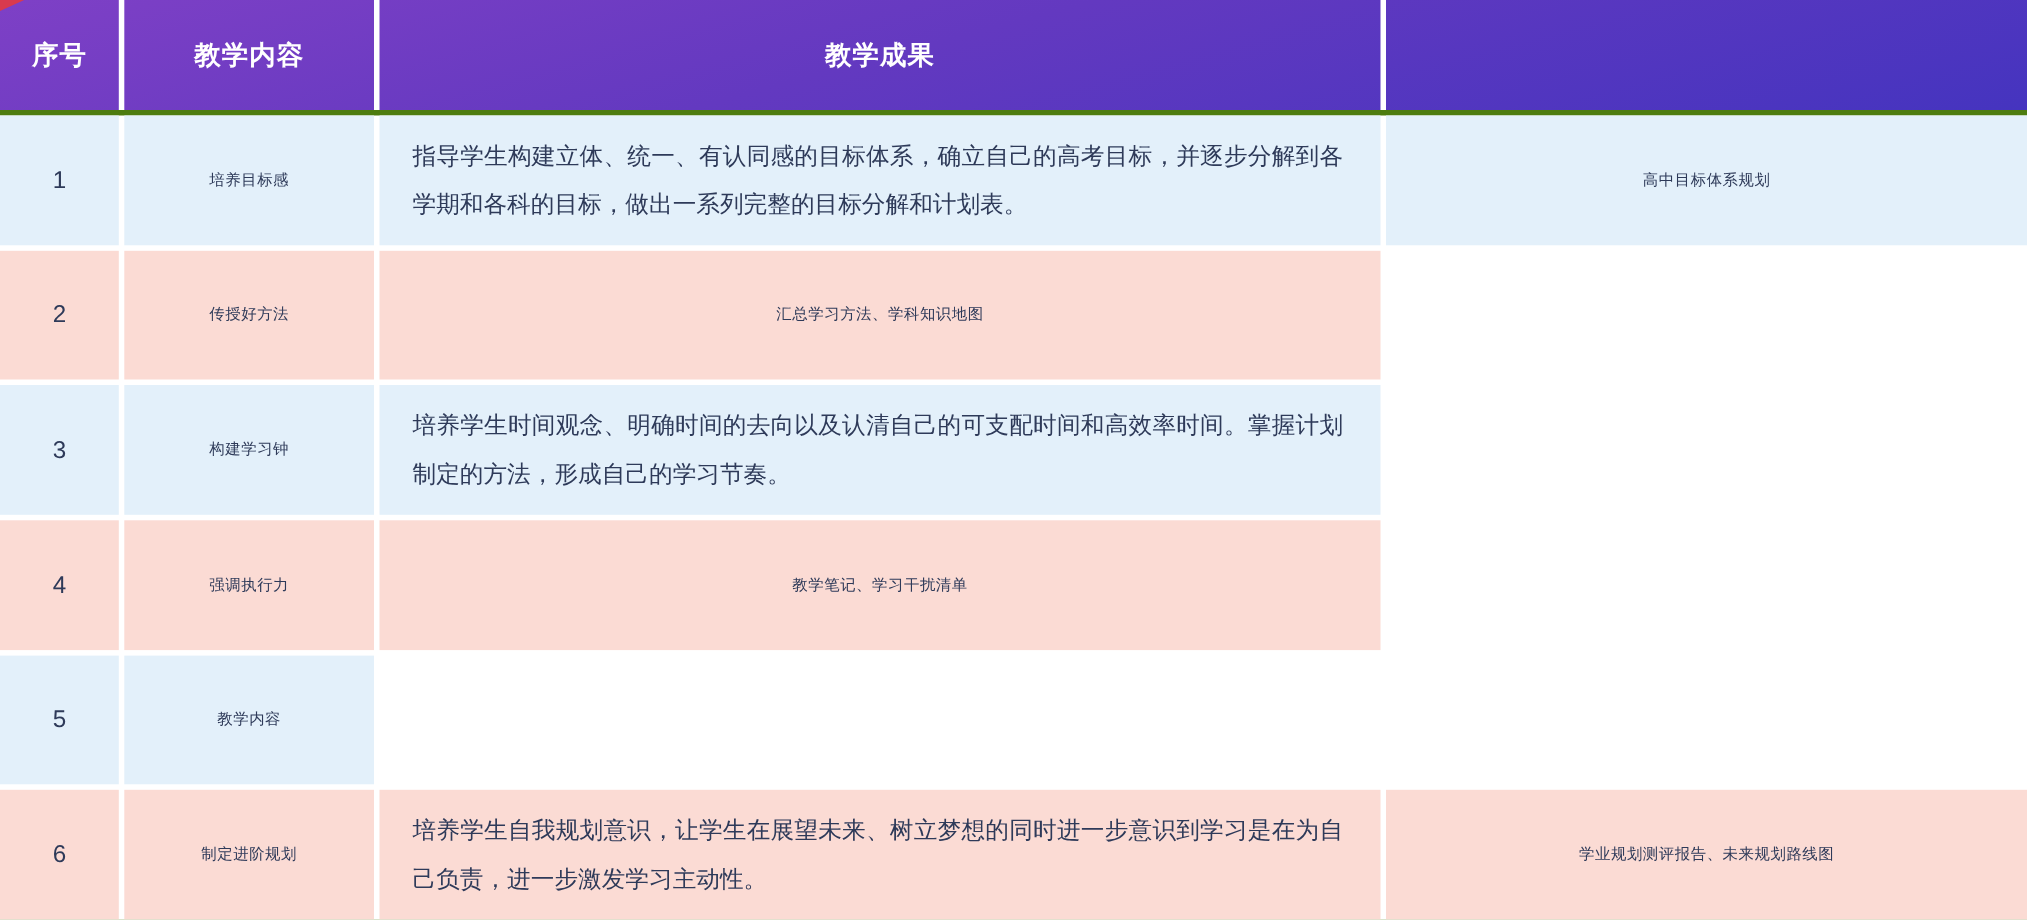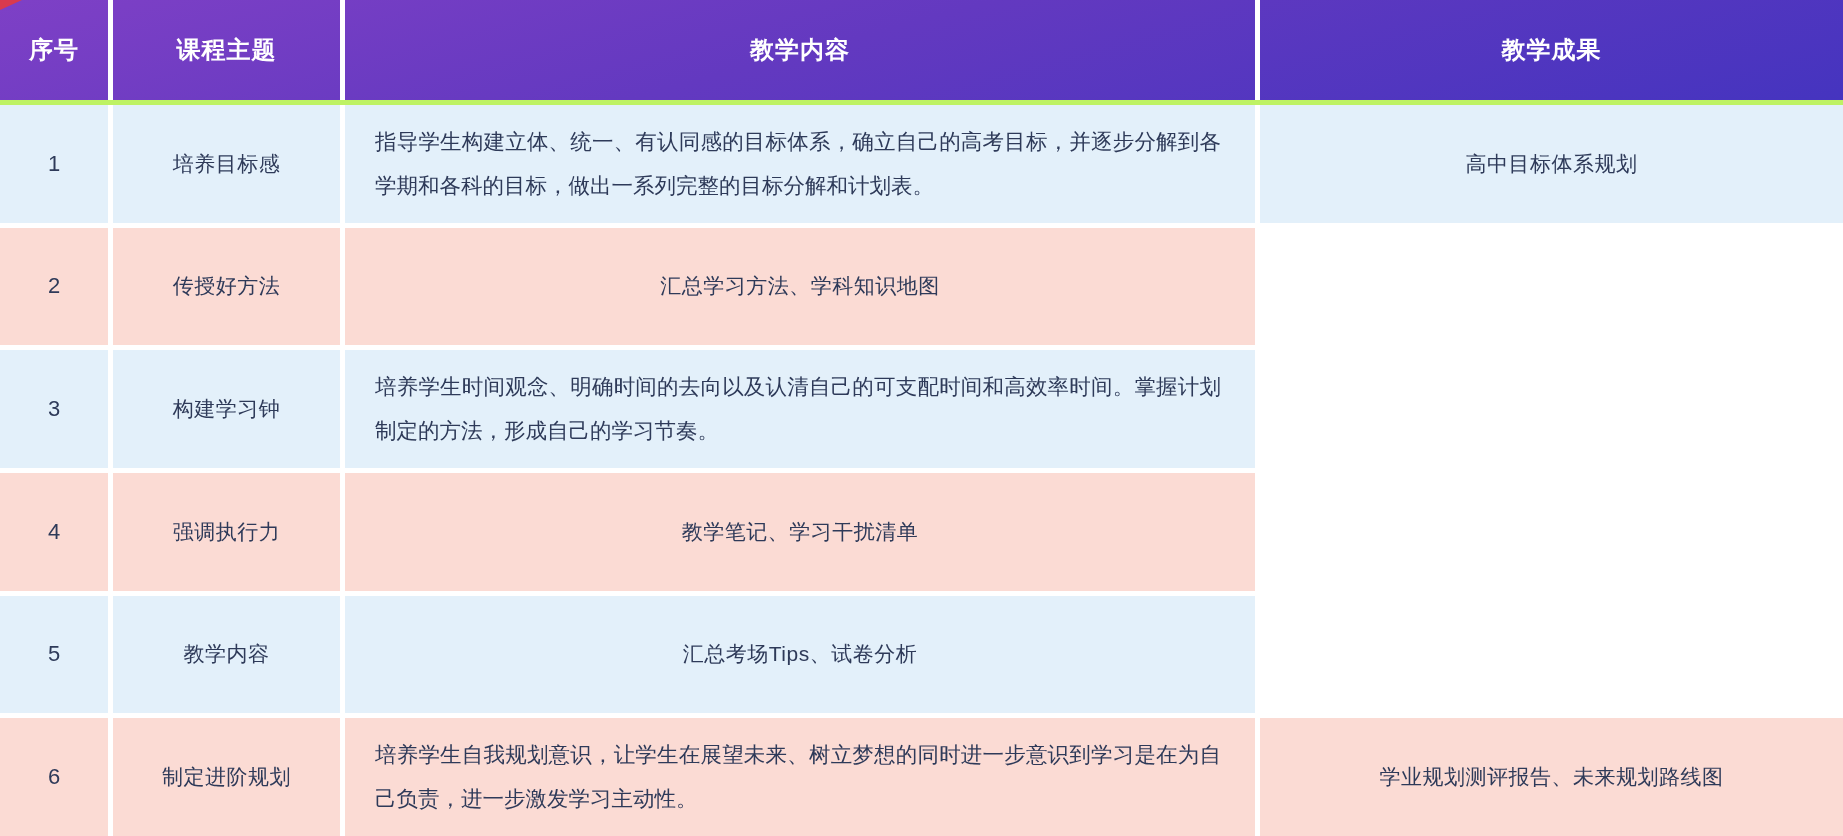--- a/index.html
+++ b/index.html
@@ -4,21 +4,21 @@
 <style>
   * { margin: 0; padding: 0; box-sizing: border-box; }
   html, body { width: 1843px; height: 836px; overflow: hidden; }
   body {
     font-family: "Liberation Sans", "DejaVu Sans", sans-serif;
     background: #ffffff;
   }
   .table-wrap {
     width: 1843px; height: 836px;
     display: flex; flex-direction: column;
-    background: #bef264;
+    background: #4d7c0f;
     position: relative;
   }
   
   .thead {
     position: relative;
     height: 100px;
     flex: 0 0 100px;
     background: linear-gradient(165deg, #7e40c6 0%, #6339c0 45%, #4534bf 100%);
     display: grid;
     grid-template-columns: 108px 227px 910px 583px;
@@ -54,21 +54,21 @@
     background: #ffffff;
   }
   .trow {
     display: grid;
     grid-template-columns: 108px 227px 910px 583px;
     column-gap: 5px;
   }
   .trow .cell {
     display: flex; align-items: center; justify-content: center;
     color: #2e3a59;
-    font-size: 21px;
+    font-size: 14px;
   }
   .trow.even .cell { background: #e3f0fa; }
   .trow.odd  .cell { background: #fbdbd4; }
   .cell.c-index { font-size: 22px; }
   .cell.c-topic { letter-spacing: 0.5px; }
   .cell.c-content {
     justify-content: flex-start;
     text-align: justify;
     padding: 0 34px 0 30px;
     line-height: 44px;
@@ -76,21 +76,20 @@
   }
   .cell.c-outcome { letter-spacing: 0.5px; }
 </style>
 </head>
 <body>
 
 <div class="table-wrap">
 
   <div class="thead">
     <div class="hcell">序号</div>
-    <div class="hcell">课程主题</div>
     <div class="hcell">教学内容</div>
     <div class="hcell">教学成果</div>
     <div class="vline v1"></div>
     <div class="vline v2"></div>
     <div class="vline v3"></div>
     <div class="corner-accent"></div>
   </div>
 
   <div class="tbody">
 
@@ -115,21 +114,20 @@
 
     <div class="trow odd">
       <div class="cell c-index">4</div>
       <div class="cell c-topic">强调执行力</div>
       <div class="cell c-outcome">教学笔记、学习干扰清单</div>
     </div>
 
     <div class="trow even">
       <div class="cell c-index">5</div>
       <div class="cell c-topic">教学内容</div>
-      <div class="cell c-outcome">汇总考场Tips、试卷分析</div>
     </div>
 
     <div class="trow odd">
       <div class="cell c-index">6</div>
       <div class="cell c-topic">制定进阶规划</div>
       <div class="cell c-content">培养学生自我规划意识，让学生在展望未来、树立梦想的同时进一步意识到学习是在为自己负责，进一步激发学习主动性。</div>
       <div class="cell c-outcome">学业规划测评报告、未来规划路线图</div>
     </div>
 
   </div>

